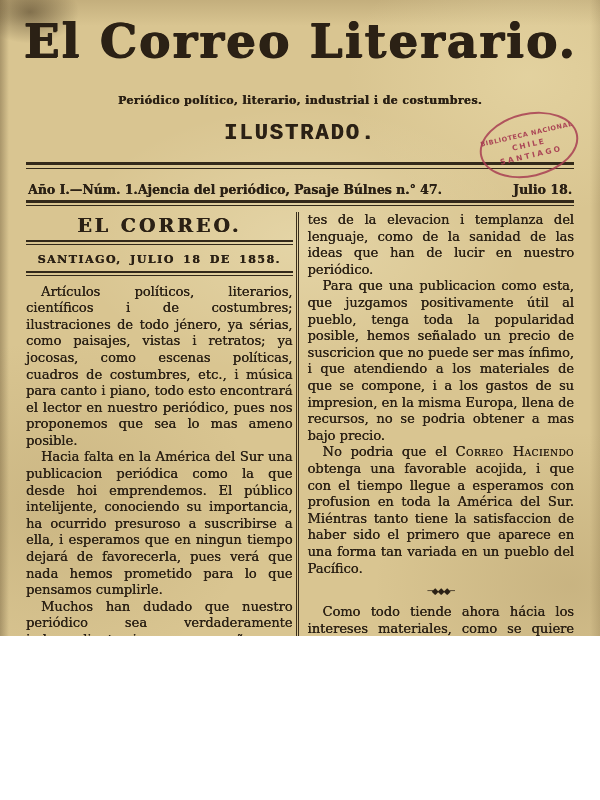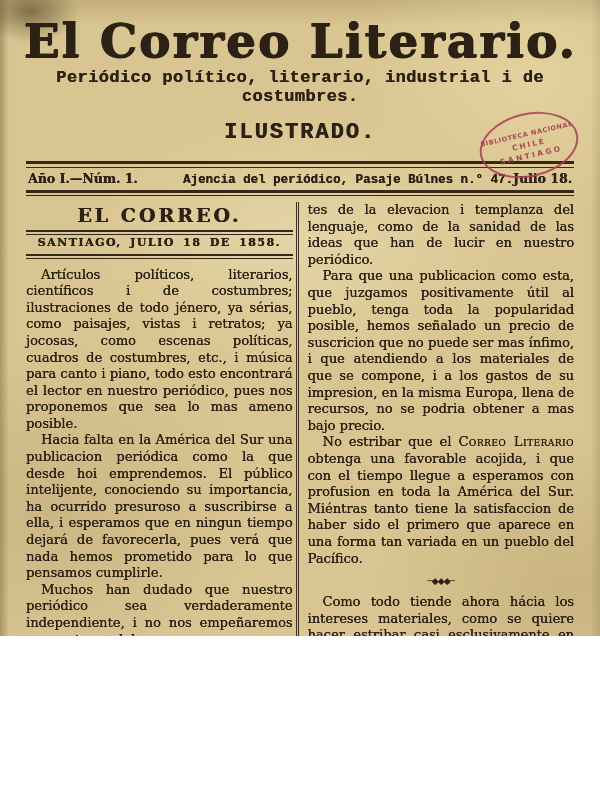--- a/index.html
+++ b/index.html
@@ -18,22 +18,22 @@
       linear-gradient(90deg, rgba(70,52,25,.32), rgba(70,52,25,0) 9px),
       linear-gradient(270deg, rgba(90,70,35,.18), rgba(90,70,35,0) 10px),
       linear-gradient(180deg, rgba(110,85,45,.20), rgba(110,85,45,0) 26px);
   }
   
   .masthead{text-align:center;padding-top:14px;}
   .masthead h1{
     margin:0;font-size:47px;line-height:1.15;font-weight:bold;letter-spacing:2px;
     text-shadow:1px 0 0 currentColor, 0 .5px 0 currentColor;
   }
-  .subtitle{margin-top:0;font-size:17px;font-weight:bold;letter-spacing:.4px;
-    text-shadow:.4px 0 0 currentColor;font-family:Liberation Mono, monospace;}
+  .subtitle{margin-top:26px;font-size:11px;font-weight:bold;letter-spacing:.4px;
+    text-shadow:.4px 0 0 currentColor;}
   .edition{margin-top:14px;font-size:22px;font-weight:bold;letter-spacing:2px;
     text-shadow:.6px 0 0 currentColor;font-family:Liberation Mono, monospace;}
   
   .stamp{
     position:absolute;left:479px;top:113px;width:96px;height:60px;
     border:2.5px solid rgba(168,62,82,.85);border-radius:50%;
     transform:rotate(-13deg);
     display:flex;flex-direction:column;align-items:center;justify-content:center;
     color:rgba(168,62,82,.95);
     font-family:"DejaVu Sans","Liberation Sans",sans-serif;
@@ -42,34 +42,34 @@
   .stamp .s1{font-size:6.5px;letter-spacing:.6px;}
   .stamp .s2{font-size:7.5px;letter-spacing:2px;margin-top:2px;}
   .stamp .s3{font-size:7.5px;letter-spacing:2.5px;margin-top:2px;}
   
   .rule-double{border-top:3px solid #33291a;border-bottom:1.5px solid #33291a;height:2.5px;}
   .rule-head{border-top:2.5px solid #33291a;border-bottom:1px solid #33291a;height:2px;}
   .rule-thin{border-top:2px solid #33291a;border-bottom:1px solid #33291a;height:1.5px;}
   .hdr-rules{margin:16px 26px 0 26px;}
   
   .issue-bar{
-    display:flex;align-items:baseline;margin:0 26px;padding:3px 2px 3px 2px;
+    display:flex;align-items:baseline;margin:0 26px;padding:13px 2px 3px 2px;
     font-size:12.5px;font-weight:bold;text-shadow:.3px 0 0 currentColor;
   }
-  .issue-bar .c{flex:1;text-align:right;font-family:Liberation Mono, monospace;}
+  .issue-bar .c{flex:1;text-align:left;}
   
   .columns{display:flex;margin:6px 26px 0 26px;align-items:stretch;height:586px;}
   .col{flex:1;min-width:0;}
   .col.left{padding-right:2px;}
   .col.right{padding-left:8px;}
   .col-divider{width:1px;border-left:1.5px solid #3a2e1c;border-right:1.5px solid #3a2e1c;margin:0 1px;}
   .article-heading{margin:2px 0 0 0;text-align:center;font-size:19px;font-weight:bold;
     letter-spacing:3px;text-shadow:.5px 0 0 currentColor;}
   .col .rule-head{margin-top:4px;}
-  .dateline{margin-top:1px;text-align:center;font-size:11px;font-weight:bold;
+  .dateline{margin-top:8px;text-align:center;font-size:11px;font-weight:bold;
     letter-spacing:1.5px;word-spacing:3px;text-shadow:.3px 0 0 currentColor;}
   .col .rule-thin{margin-top:5px;margin-bottom:8px;}
   p.body{
     margin:0;font-size:13px;line-height:16.6px;text-align:justify;
     text-indent:15px;text-shadow:.25px 0 0 currentColor;
   }
   p.body.no-indent{text-indent:0;}
   .sc{font-variant:small-caps;letter-spacing:.5px;}
   .ornament{
     display:block;text-align:center;margin:9px 0 8px 0;font-size:9px;letter-spacing:-1px;
@@ -114,19 +114,19 @@
       <p class="body">Hacia falta en la América del Sur una publicacion periódica como la que desde hoi emprendemos. El público intelijente, conociendo su importancia, ha ocurrido presuroso a suscribirse a ella, i esperamos que en ningun tiempo dejará de favorecerla, pues verá que nada hemos prometido para lo que pensamos cumplirle.</p>
       <p class="body">Muchos han dudado que nuestro periódico sea verdaderamente independiente, i no nos empeñaremos en agotar palabras para convencer a nadie, pues esperamos que los hechos les lleve a todos el convencimiento. Haciendo justicia, como la hacemos, a todos los partidos, siempre con dignidad i caballerosamente, sin tener jamas en cuenta las personas sino los principios, creemos que hacemos un servicio positivo a la sociedad, pues de esta manera seremos un éco fiel de la mayoría del pais i los verdaderos representantes de la opinion pública.</p>
 
     </section>
 
     <div class="col-divider"></div>
 
     <section class="col right">
       <p class="body no-indent">tes de la elevacion i templanza del lenguaje, como de la sanidad de las ideas que han de lucir en nuestro periódico.</p>
       <p class="body">Para que una publicacion como esta, que juzgamos positivamente útil al pueblo, tenga toda la popularidad posible, hemos señalado un precio de suscricion que no puede ser mas ínfimo, i que atendiendo a los materiales de que se compone, i a los gastos de su impresion, en la misma Europa, llena de recursos, no se podria obtener a mas bajo precio.</p>
-      <p class="body"><span>No estribar que el </span><span class="sc">Correo Literario</span><span> obtenga una favorable acojida, i que con el tiempo llegue a esperamos con profusion en toda la América del Sur. Miéntras tanto tiene la satisfaccion de haber sido el primero que aparece en una forma tan variada en un pueblo del Pacífico.</span></p>
+      <p class="body"><span>No podria que el </span><span class="sc">Correo Haciendo</span><span> obtenga una favorable acojida, i que con el tiempo llegue a esperamos con profusion en toda la América del Sur. Miéntras tanto tiene la satisfaccion de haber sido el primero que aparece en una forma tan variada en un pueblo del Pacífico.</span></p>
       <span class="ornament">─◆◆◆─</span>
       <p class="body">Como todo tiende ahora hácia los intereses materiales, como se quiere hacer estribar casi esclusivamente en estos intereses la prosperidad de las sociedades sud-americanas, sin tomar en cuenta la moral de los deberes, publicamos a continuacion un magnífico artículo de Chateaubriand que escribió en un periódico de Paris, en la época en que los intereses materiales principiaron a embargar los espíritus i a influir en el porvenir de los pueblos. Otra particularidad hace memorable este artículo: haber sido el estribillo de que se valieron i se valen hasta el dia los escritores de todos los pai-</p>
     </section>
 
   </main>
 </div>
 
 </body></html>

